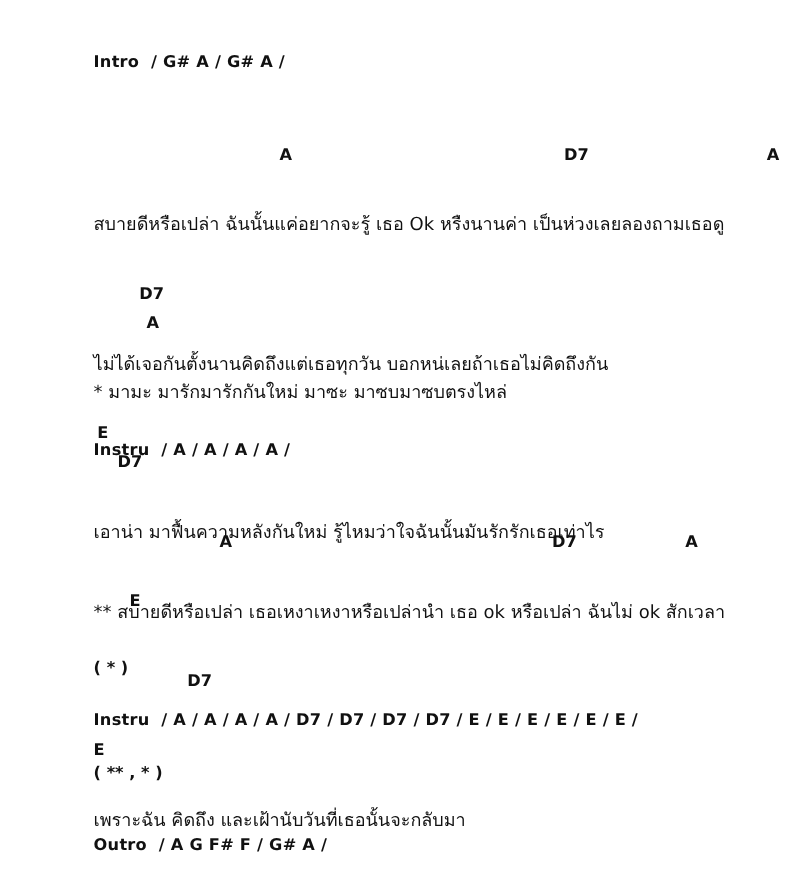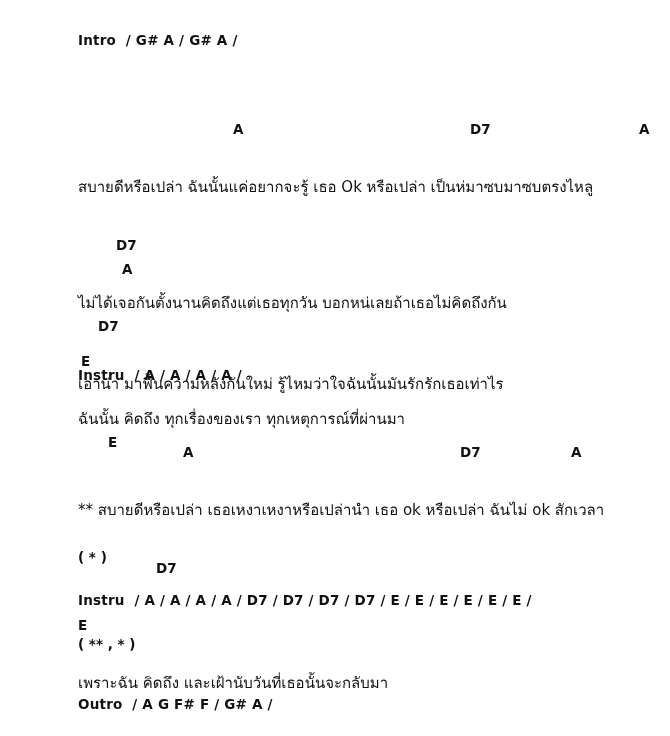--- a/index.html
+++ b/index.html
@@ -62,43 +62,43 @@
     font-size: 13.5px;
     font-weight: bold;
     white-space: pre;
   }
 </style>
 </head>
 <body>
 
 <div class="sheet">
 
-  <div class="block section-head" style="top:32px;"><span class="label">Intro</span><span>  </span><span class="prog">/ G# A / G# A /</span></div>
+  <div class="block section-head" style="top:44px;"><span class="label">Intro</span><span>  </span><span class="prog">/ G# A / G# A /</span></div>
 
   <div class="block" style="top:82px;">
     <div class="chordrow">
       <span class="chord" style="left:155px;">A</span>
       <span class="chord" style="left:392px;">D7</span>
       <span class="chord" style="left:561px;">A</span>
     </div>
-    <div class="lyric">สบายดีหรือเปล่า ฉันนั้นแค่อยากจะรู้ เธอ Ok หรือเปล่า เป็นห่มาซบมาซบตรงไหลู</div>
+    <div class="lyric">สบายดีหรือเปล่า ฉันนั้นแค่อยากจะรู้ เธอ Ok หรืงนานค่า เป็นห่วงเลยลองถามเธอดู</div>
     <div class="chordrow">
       <span class="chord" style="left:38px;">D7</span>
     </div>
     <div class="lyric">ไม่ได้เจอกันตั้งนานคิดถึงแต่เธอทุกวัน บอกหน่เลยถ้าเธอไม่คิดถึงกัน</div>
     <div class="chordrow">
       <span class="chord" style="left:3px;">E</span>
     </div>
-    <div class="lyric">ฉันนั้น คิดถึง ทุกเรื่องของเรา ทุกเหตุการณ์ที่ผ่านมา</div>
   </div>
 
   <div class="block" style="top:222px;">
     <div class="chordrow">
       <span class="chord" style="left:44px;">A</span>
     </div>
+    <div class="lyric">* มามะ มารักมารักกันใหม่ มาซะ มาซบมาซบตรงไหล่</div>
     <div class="chordrow">
       <span class="chord" style="left:20px;">D7</span>
     </div>
     <div class="lyric">เอาน่า มาฟื้นความหลังกันใหม่ รู้ไหมว่าใจฉันนั้นมันรักรักเธอเท่าไร</div>
     <div class="chordrow">
       <span class="chord" style="left:30px;">E</span>
     </div>
   </div>
 
   <div class="block section-head" style="top:367px;"><span class="label">Instru</span><span>  </span><span class="prog">/ A / A / A / A /</span></div>

